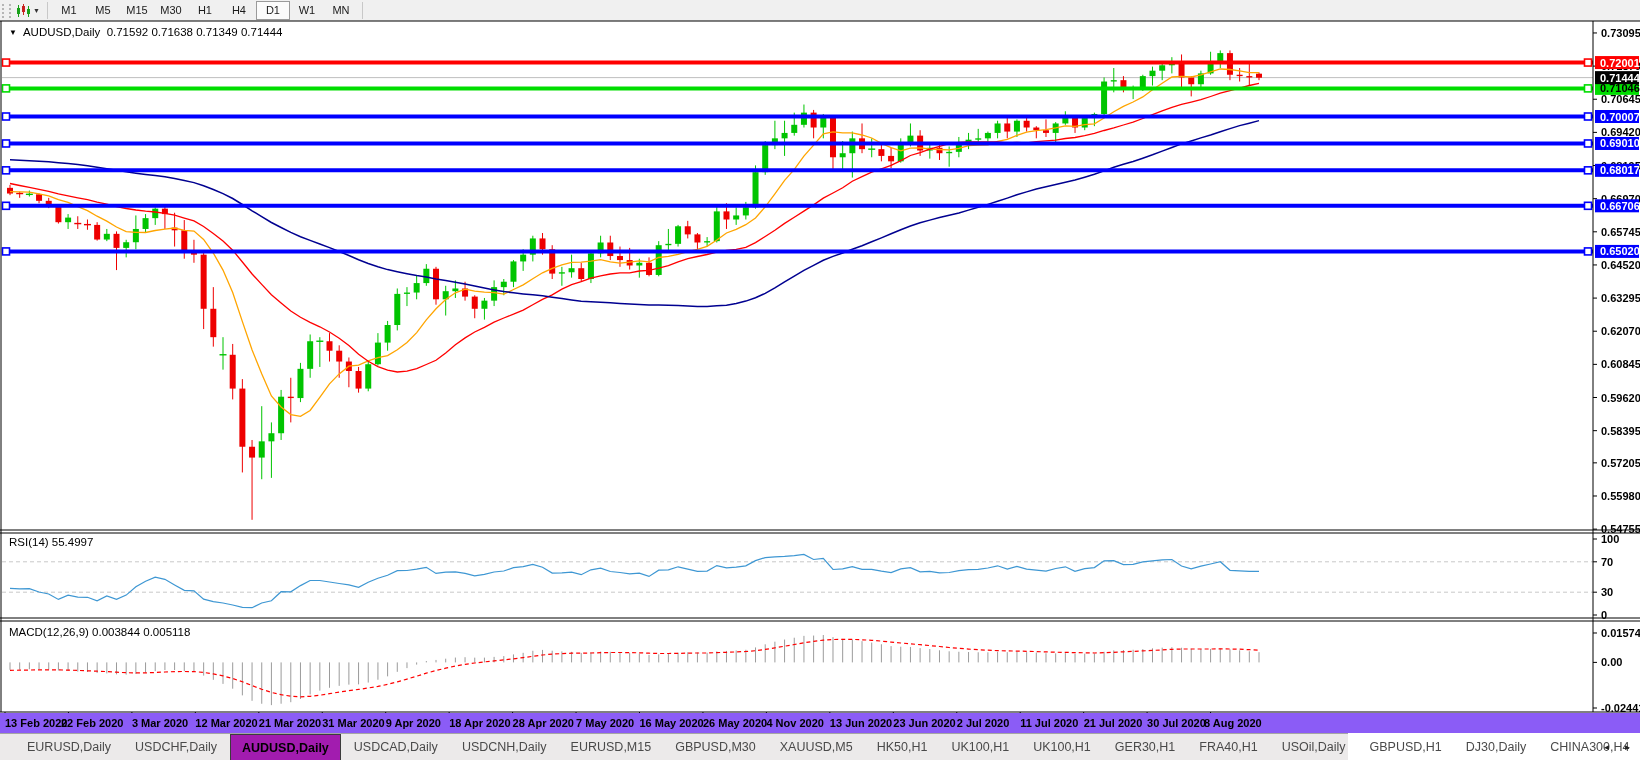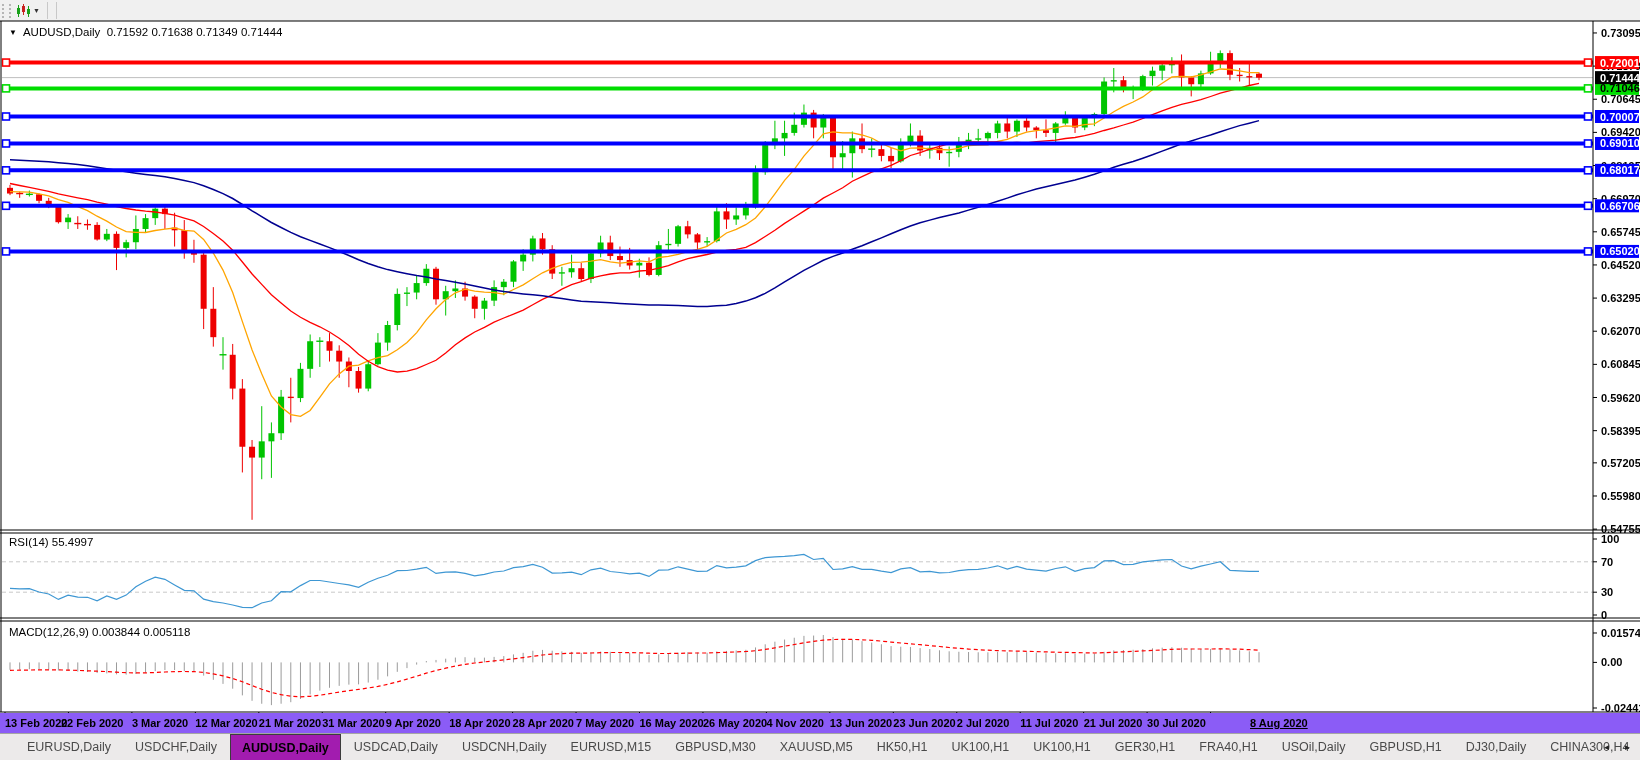--- a/index.html
+++ b/index.html
@@ -15,21 +15,21 @@
   .tfbtn{min-width:34px;height:19px;border:1px solid transparent;background:transparent;font-family:"Liberation Sans",sans-serif;font-size:11px;color:#1a1a1a;text-align:center;line-height:17px;padding:0 4px;cursor:default;}
   .tfbtn.active{background:#fbfbfb;border:1px solid #9a9a9a;}
   
   .chart-title{position:absolute;left:9px;top:26px;font-size:11.5px;color:#000;z-index:5;white-space:pre;}
   .chart-title .tri{font-size:8px;margin-right:6px;vertical-align:1px;}
   #chart-svg{position:absolute;left:0;top:0;}
   
   #date-axis{position:absolute;left:0;top:713px;width:1640px;height:20px;background:#8b5cf6;}
   #date-axis span{position:absolute;top:4px;font-size:11px;font-weight:600;color:#000;white-space:nowrap;}
   
-  .tabbar{position:absolute;left:0;top:733px;width:1640px;height:27px;background:#eceaea;border-top:1px solid #a5a5a5;display:flex;align-items:stretch;padding-left:16px;box-sizing:border-box;}
+  .tabbar{position:absolute;left:0;top:733px;width:1348px;height:27px;background:#eceaea;border-top:1px solid #a5a5a5;display:flex;align-items:stretch;padding-left:16px;box-sizing:border-box;}
   .tab{display:flex;align-items:center;padding:0 11px;font-size:12.5px;color:#4a4a4a;white-space:nowrap;}
   .tab.active{background:#a21caf;border:1px solid #3c3c3c;border-bottom:none;color:#000;font-weight:bold;}
   .tabsep{width:1px;background:#b0b0b0;margin:7px 1px;}
   .tab-scroll{position:absolute;right:2px;top:733px;height:27px;display:flex;align-items:center;}
   .tsbtn{width:21px;height:21px;font-size:8px;color:#222;background:transparent;border:none;text-align:center;line-height:21px;}
 </style>
 </head>
 <body>
 
 <div class="app">
@@ -41,20 +41,31 @@
         <rect x="2" y="4" width="3" height="6" fill="#18a018"></rect>
           <line x1="3.5" y1="1" x2="3.5" y2="13" stroke="#18a018" stroke-width="1"></line>
         <rect x="7" y="2" width="3" height="6" fill="#c82020"></rect>
           <line x1="8.5" y1="0" x2="8.5" y2="11" stroke="#c82020" stroke-width="1"></line>
         <rect x="12" y="5" width="3" height="5" fill="#18a018"></rect>
           <line x1="13.5" y1="2" x2="13.5" y2="13" stroke="#18a018" stroke-width="1"></line>
       </svg>
       <span class="caret">▼</span>
     </div>
     <div class="tb-sep"></div>
+    <div id="tf-buttons" style="display:flex;">
+        <button class="tfbtn">M1</button>
+        <button class="tfbtn">M5</button>
+        <button class="tfbtn">M15</button>
+        <button class="tfbtn">M30</button>
+        <button class="tfbtn">H1</button>
+        <button class="tfbtn">H4</button>
+        <button class="tfbtn active">D1</button>
+        <button class="tfbtn">W1</button>
+        <button class="tfbtn">MN</button>
+      </div>
     <div class="tb-sep"></div>
   </div>
 
   <svg id="chart-svg" width="1640" height="713">
     <g id="g-main">
         <line x1="2" y1="77.62390608324446" x2="1593" y2="77.62390608324446" stroke="#bebebe" stroke-width="1"></line>
         <g>
           <line x1="10" y1="184.86766275346858" x2="10" y2="195.14834578441818" stroke="#ee0000" stroke-width="1"></line>
           <rect x="7" y="187.84364994663827" width="6" height="5.681430096051201" fill="#ee0000"></rect>
           <line x1="19.68217054263566" y1="191.6312700106723" x2="19.68217054263566" y2="197.85378868729973" stroke="#ee0000" stroke-width="1"></line>
@@ -622,21 +633,21 @@
       <span style="left: 576.05px;">7 May 2020</span>
       <span style="left: 639.5px;">16 May 2020</span>
       <span style="left: 702.95px;">26 May 2020</span>
       <span style="left: 766.4px;">4 Nov 2020</span>
       <span style="left: 829.85px;">13 Jun 2020</span>
       <span style="left: 893.3px;">23 Jun 2020</span>
       <span style="left: 956.75px;">2 Jul 2020</span>
       <span style="left: 1020.2px;">11 Jul 2020</span>
       <span style="left: 1083.65px; text-align: center;">21 Jul 2020</span>
       <span style="left: 1147.1px;">30 Jul 2020</span>
-      <span style="left: 1250px; text-decoration: underline;">8 Aug 2020</span>
+      <span style="left: 1204px;">8 Aug 2020</span>
     </div>
 
   <div class="tabbar" id="tab-bar">
       <div class="tab">EURUSD,Daily</div>
       <div class="tabsep"></div>
       <div class="tab">USDCHF,Daily</div>
       <div class="tabsep"></div>
       <div class="tab active">AUDUSD,Daily</div>
       <div class="tabsep"></div>
       <div class="tab">USDCAD,Daily</div>

